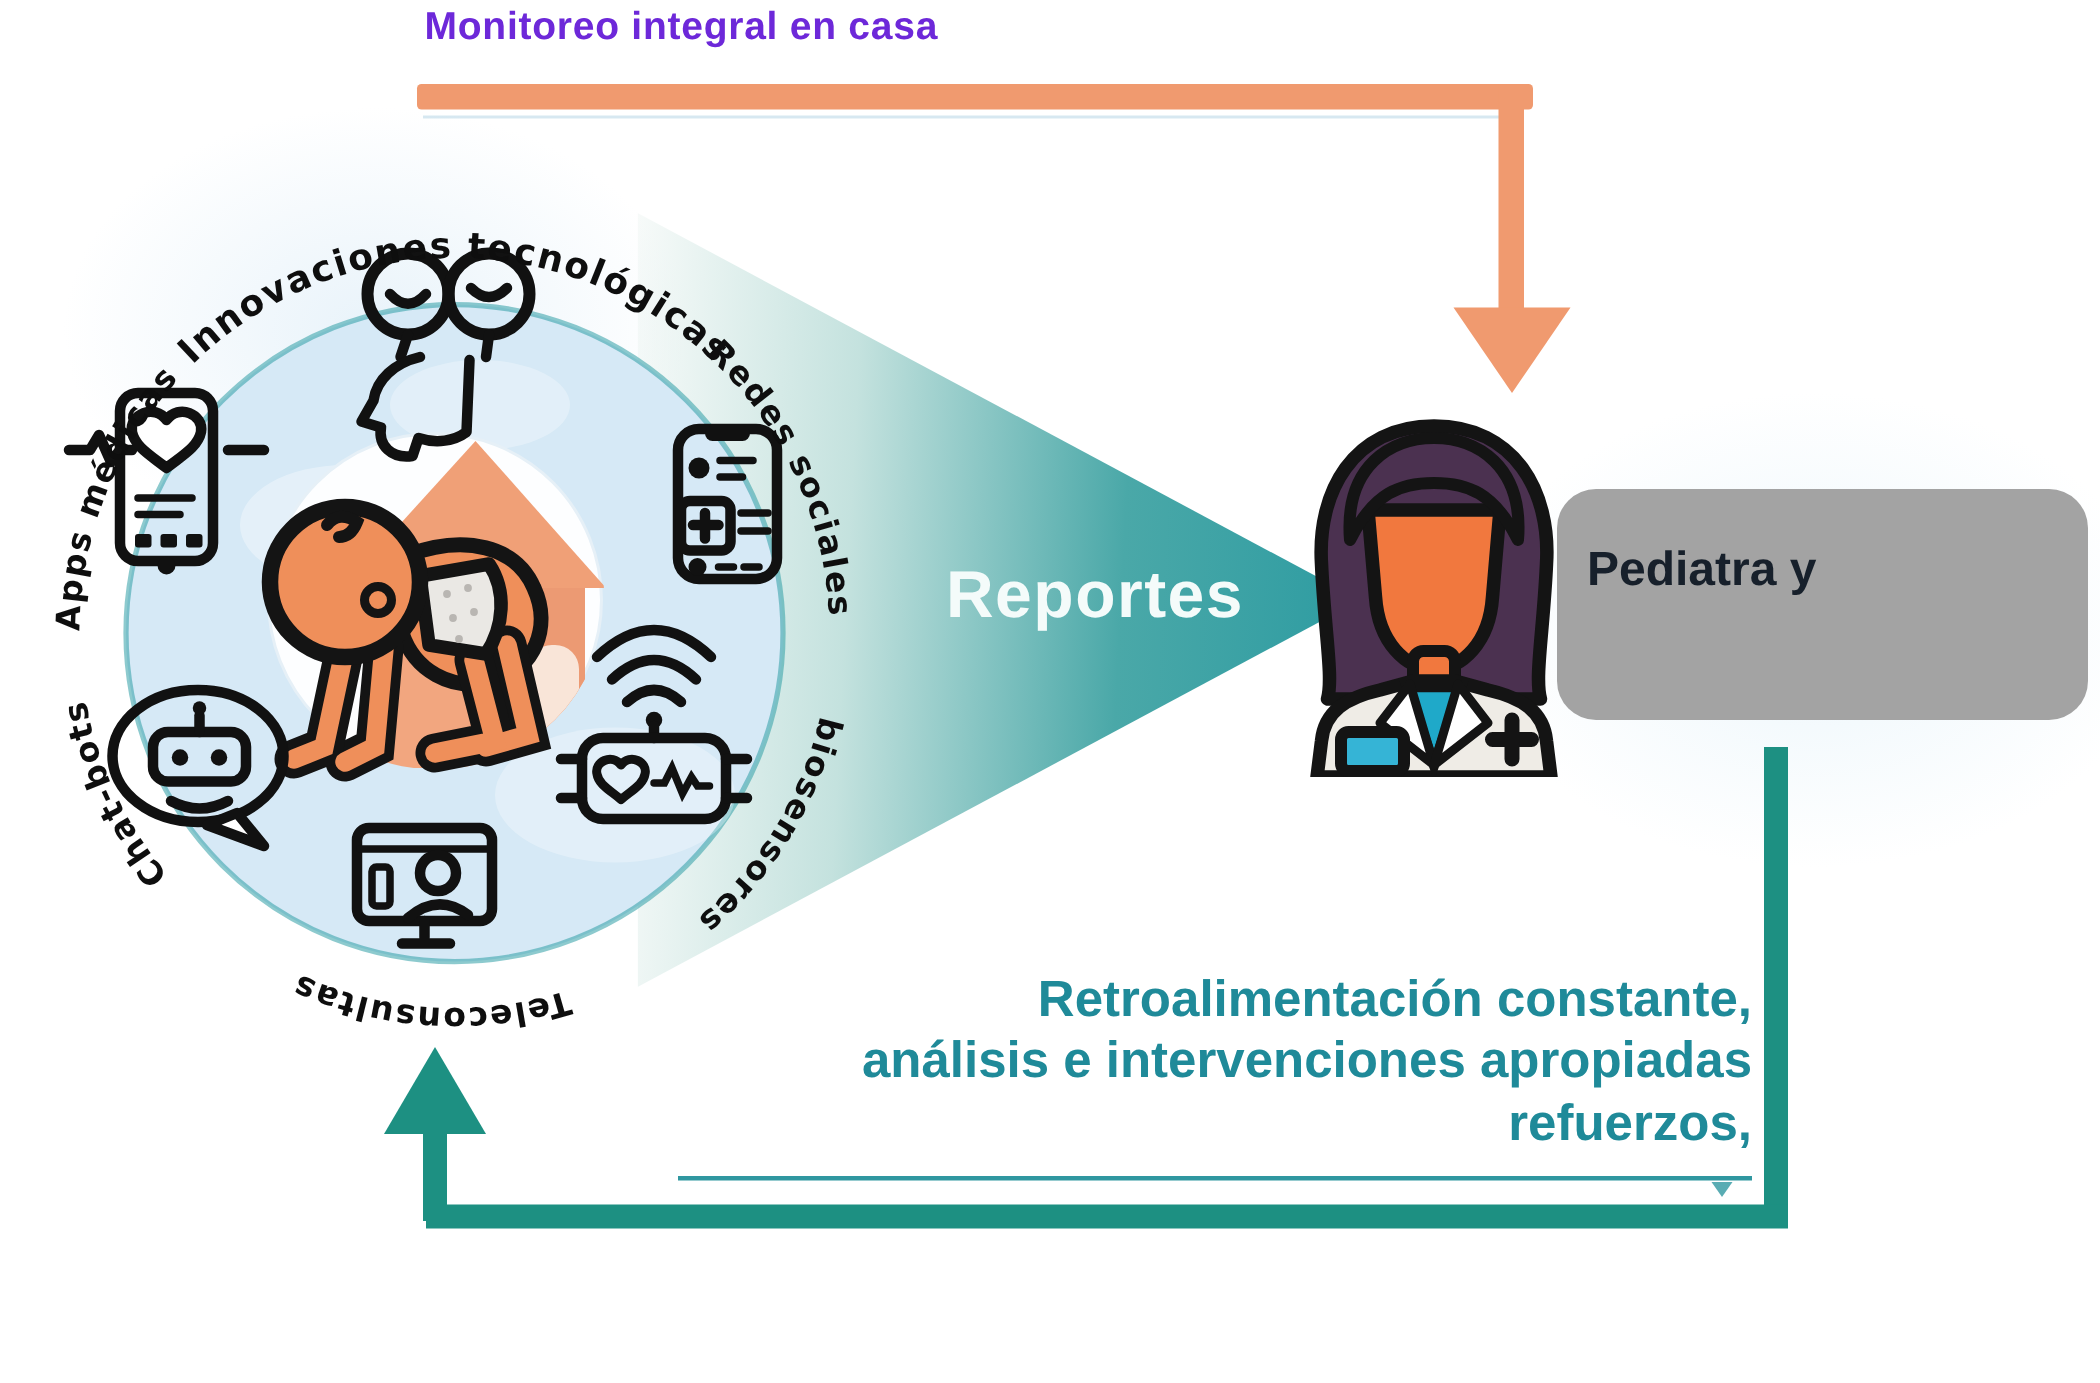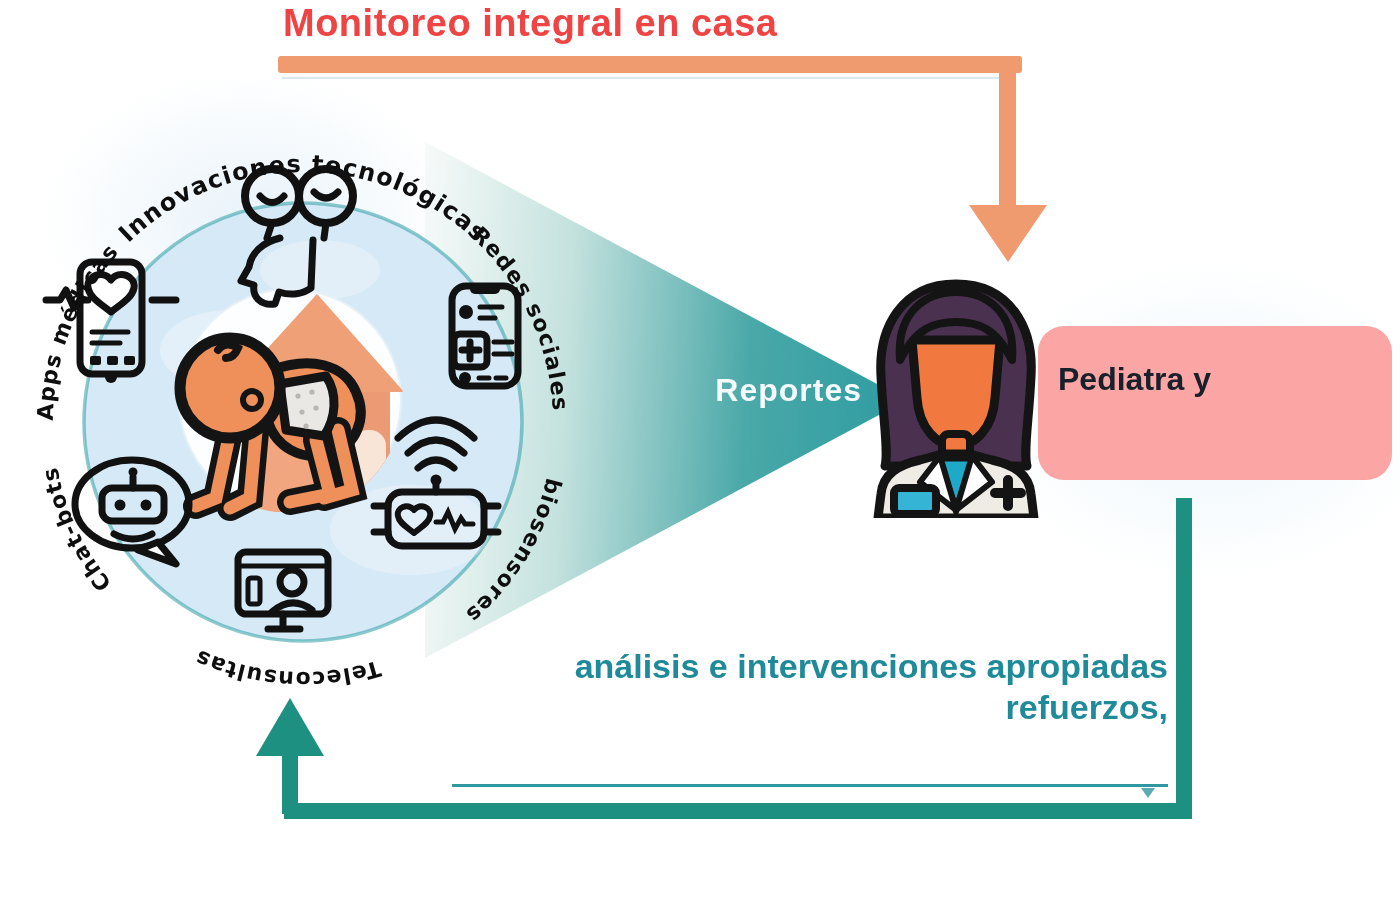--- a/index.html
+++ b/index.html
@@ -12,21 +12,21 @@
 
   
   .bg-blob{position:absolute;border-radius:50%;pointer-events:none;z-index:0;}
   #blob1{left:40px;top:70px;width:420px;height:300px;
     background:radial-gradient(ellipse at center, rgba(214,233,246,.55), rgba(214,233,246,0) 70%);}
   #blob2{left:980px;top:260px;width:460px;height:320px;
     background:radial-gradient(ellipse at center, rgba(218,238,248,.5), rgba(218,238,248,0) 70%);}
 
   
   #main-title{
-    left:283px;top:2px;font-size:38px;font-weight:700;color:#ef4444;
+    left:283px;top:2px;font-size:26px;font-weight:700;color:#6d28d9;
     letter-spacing:.5px;z-index:5;white-space:nowrap;
   }
 
   
   .orange{background:#f09a6f;}
   #oa-h{left:278px;top:56px;width:744px;height:17px;border-radius:3px;z-index:4;}
   #oa-v{left:999px;top:56px;width:17px;height:152px;z-index:4;}
   #oa-head{left:969px;top:205px;width:0;height:0;z-index:4;
     border-left:39px solid transparent;border-right:39px solid transparent;
     border-top:57px solid #f09a6f;}
@@ -34,39 +34,39 @@
     background:rgba(140,190,215,.35);z-index:3;}
 
   
   #report-triangle{
     left:425px;top:142px;width:482px;height:516px;z-index:1;
     clip-path:polygon(0% 0%, 100% 50%, 0% 100%);
     background:linear-gradient(93deg, rgba(233,242,238,.35) 0%,
       rgba(176,216,211,.75) 30%, #4aa8a8 66%, #2b9ba1 100%);
   }
   #report-label{
-    left:598px;top:372px;width:264px;text-align:right;z-index:3;
-    font-size:32px;font-weight:700;color:#f4fbfa;letter-spacing:1px;
+    left:598px;top:372px;width:264px;text-align:center;z-index:3;
+    font-size:44px;font-weight:700;color:#f4fbfa;letter-spacing:1px;
   }
 
   
   #cycle-svg{left:-20px;top:100px;z-index:2;}
   .lbl{font-family:"DejaVu Sans", sans-serif;font-weight:800;fill:#0e0e0e;}
   .lbl-big{font-size:24px;letter-spacing:1.2px;}
   .lbl-sm{font-size:22px;letter-spacing:1.2px;}
   .ic{stroke:#111;stroke-width:7;fill:none;stroke-linecap:round;stroke-linejoin:round;}
   .ic-thin{stroke:#111;stroke-width:5;fill:none;stroke-linecap:round;}
   .ic-fill{fill:#111;stroke:none;}
 
   
   #doctor-svg{left:858px;top:268px;z-index:4;}
 
   
   #recipient-box{
-    left:1038px;top:326px;width:354px;height:154px;background:#fca5a5;
+    left:1038px;top:326px;width:354px;height:154px;background:#a3a3a3;
     border-radius:26px;z-index:2;
   }
   #recipient-box .txt{
     position:absolute;left:20px;top:32px;font-size:32px;font-weight:700;
     color:#17202b;line-height:1.35;white-space:nowrap;
   }
 
   
   .teal-bar{background:#1d9082;}
   #fb-text{
@@ -259,17 +259,18 @@
 </svg>
 
 <div>
   <div class="abs teal-bar" id="loop-v"></div>
   <div class="abs teal-bar" id="loop-h"></div>
   <div class="abs teal-bar" id="loop-up"></div>
   <div class="abs" id="loop-head"></div>
 </div>
 
 <div class="abs" id="fb-text">
+  <div>Retroalimentación constante,</div>
   <div>análisis e intervenciones apropiadas</div>
   <div>refuerzos,</div>
 </div>
 <div class="abs" id="fb-underline"></div>
 <div class="abs" id="fb-tip"></div>
 
 </body></html>

